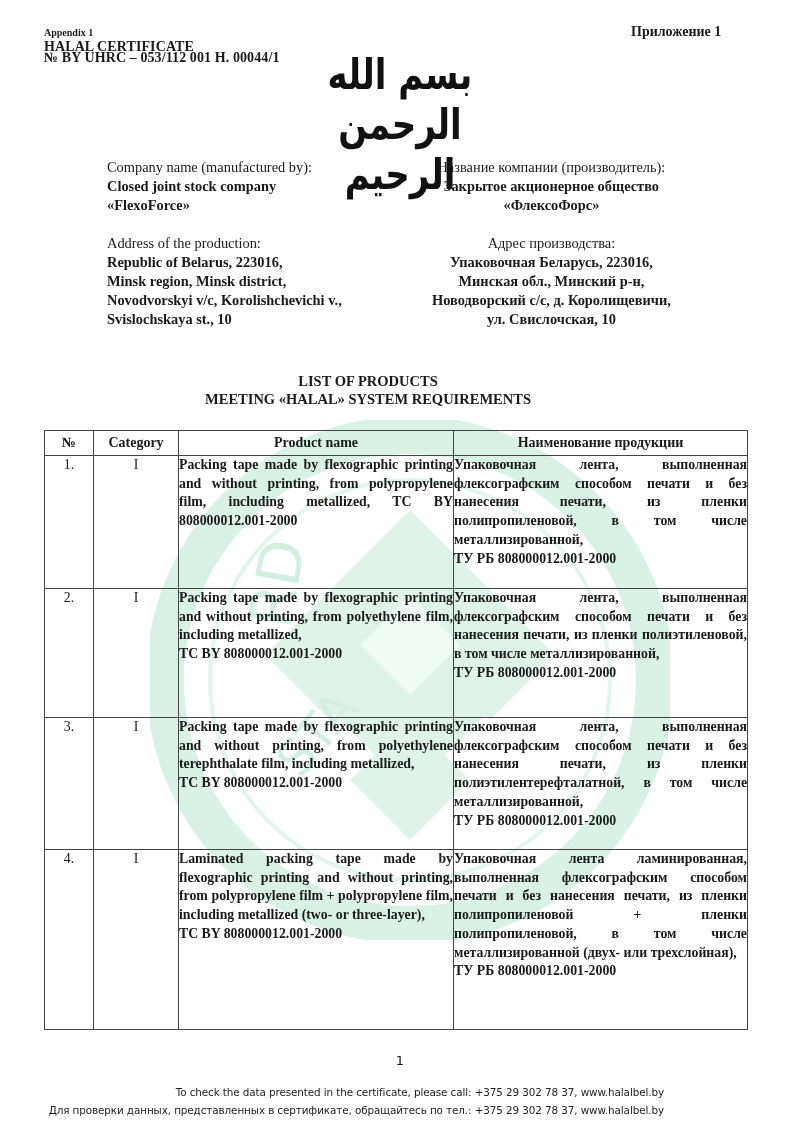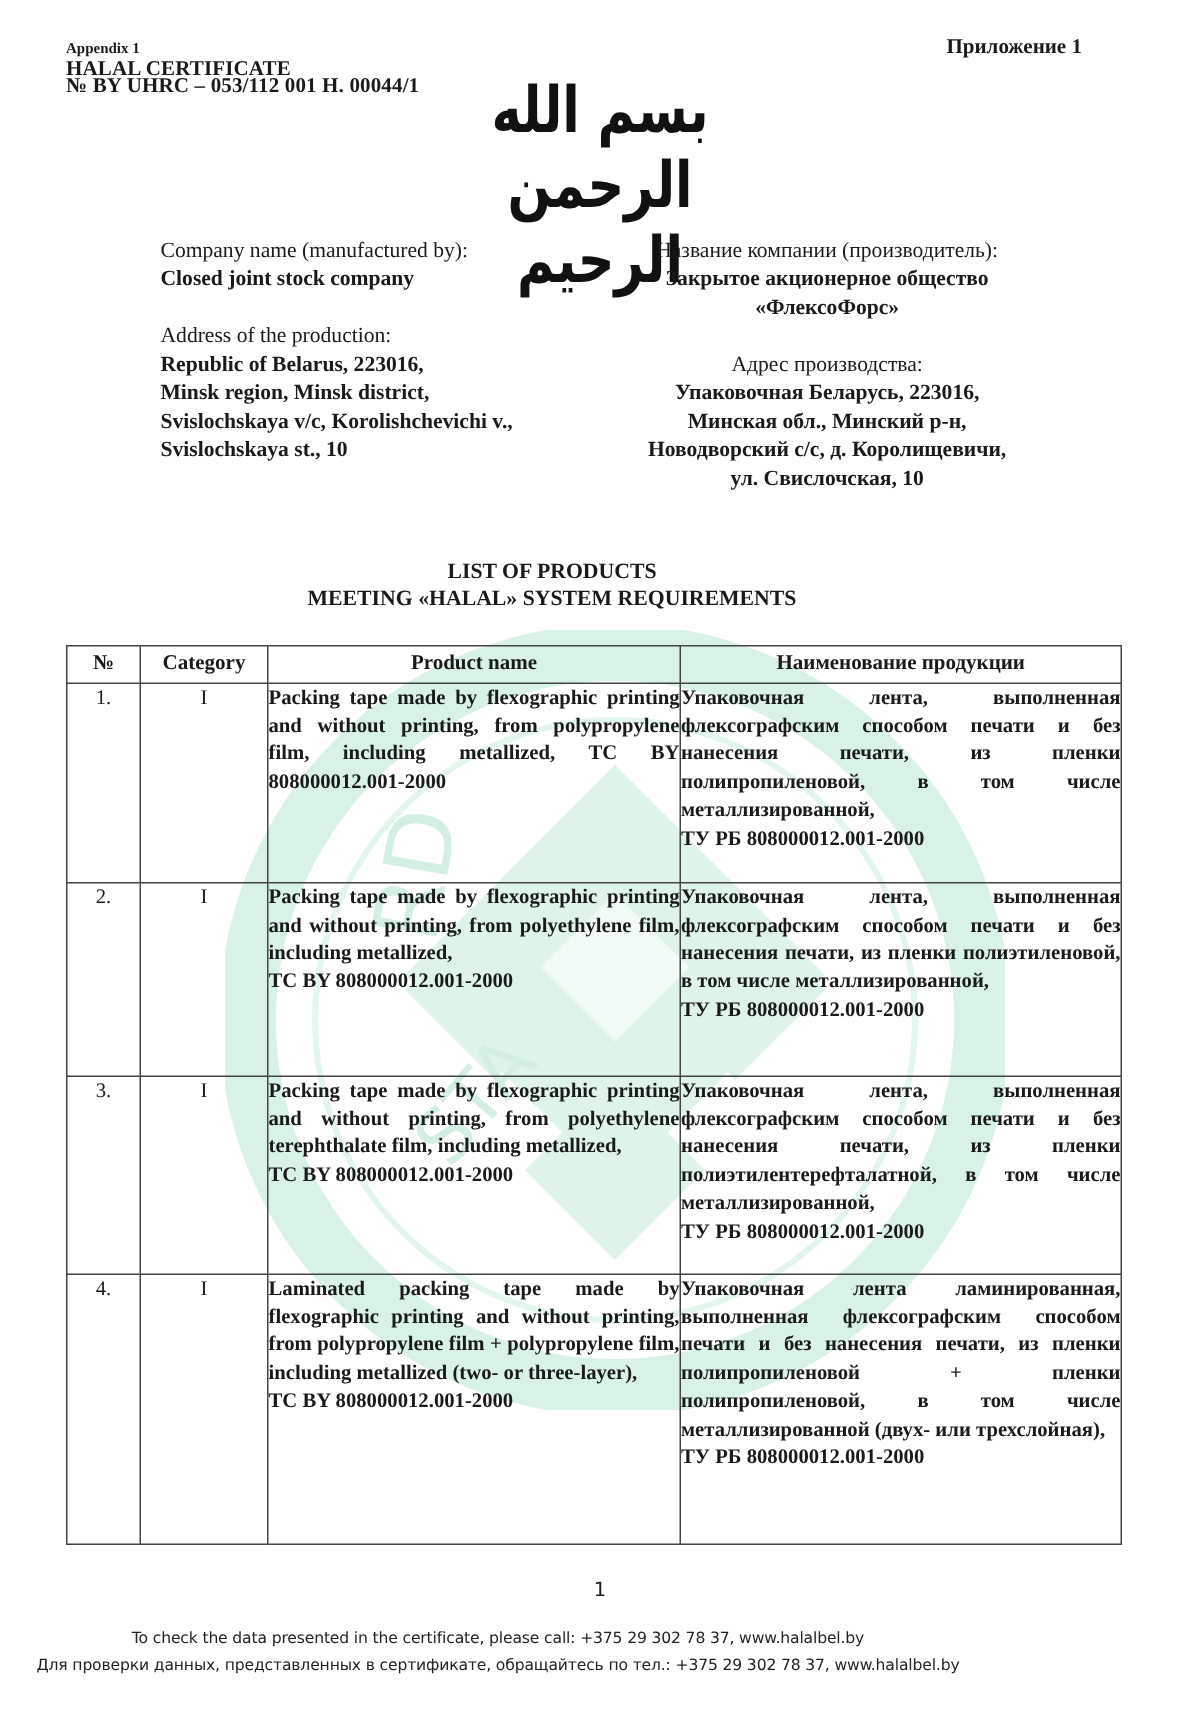--- a/index.html
+++ b/index.html
@@ -26,21 +26,21 @@
   table.prod { position:absolute; left:44px; top:430px; border-collapse:collapse; z-index:2;
                font-size:13.8px; line-height:18.7px; }
   table.prod th, table.prod td { border:1px solid #444; padding:0; vertical-align:top; }
   table.prod th { font-weight:bold; height:24px; vertical-align:middle; text-align:center; font-size:14px; }
   td.num, td.cat { text-align:center; vertical-align:middle; }
   td.txt { text-align:justify; padding:1px 5px 0 5px;font-weight:bold; }
   td.txt span { display:block; }
 
   .pagenum { position:absolute; left:0; width:800px; top:1053px; text-align:center; font-size:13px; z-index:2;
              font-family:"DejaVu Sans", sans-serif; }
-  .foot { position:absolute; left:0; width:664px; text-align:center; font-family:"DejaVu Sans", sans-serif;
+  .foot { position:absolute; left:0; width:664px; text-align:right; font-family:"DejaVu Sans", sans-serif;
           font-size:10.4px; color:#222; z-index:2; letter-spacing:-0.1px; }
 </style>
 </head>
 <body>
 
 <svg class="watermark" viewBox="0 0 520 520">
   <circle cx="260" cy="260" r="245" fill="none" stroke="#d9f2e6" stroke-width="38"></circle>
   <circle cx="260" cy="260" r="200" fill="none" stroke="#e3f6ec" stroke-width="4"></circle>
   <g fill="#dff4e9">
     <polygon points="260,90 400,230 260,370 120,230"></polygon>
@@ -63,25 +63,26 @@
 
 <div class="basmala">
   <div class="basmala-text" dir="rtl">بسم الله الرحمن الرحيم</div>
 </div>
 
 <div class="hdr-right">Приложение 1</div>
 
 <div class="block" style="left:107px; top:158px;">
   <div class="lbl">Company name (manufactured by):</div>
   <div class="val">Closed joint stock company</div>
+  <div class="val">«FlexoForce»</div>
   <div style="height:19px"></div>
   <div class="lbl">Address of the production:</div>
   <div class="val">Republic of Belarus, 223016,</div>
   <div class="val">Minsk region, Minsk district,</div>
-  <div class="val">Svislochskaya v/c, Korolishchevichi v.,</div>
+  <div class="val">Novodvorskyi v/c, Korolishchevichi v.,</div>
   <div class="val">Svislochskaya st., 10</div>
 </div>
 
 <div class="block" style="left:432px; top:158px;text-align:center;">
   <div class="lbl">Название компании (производитель):</div>
   <div class="val">Закрытое акционерное общество</div>
   <div class="val">«ФлексоФорс»</div>
   <div style="height:19px"></div>
   <div class="lbl">Адрес производства:</div>
   <div class="val">Упаковочная Беларусь, 223016,</div>

